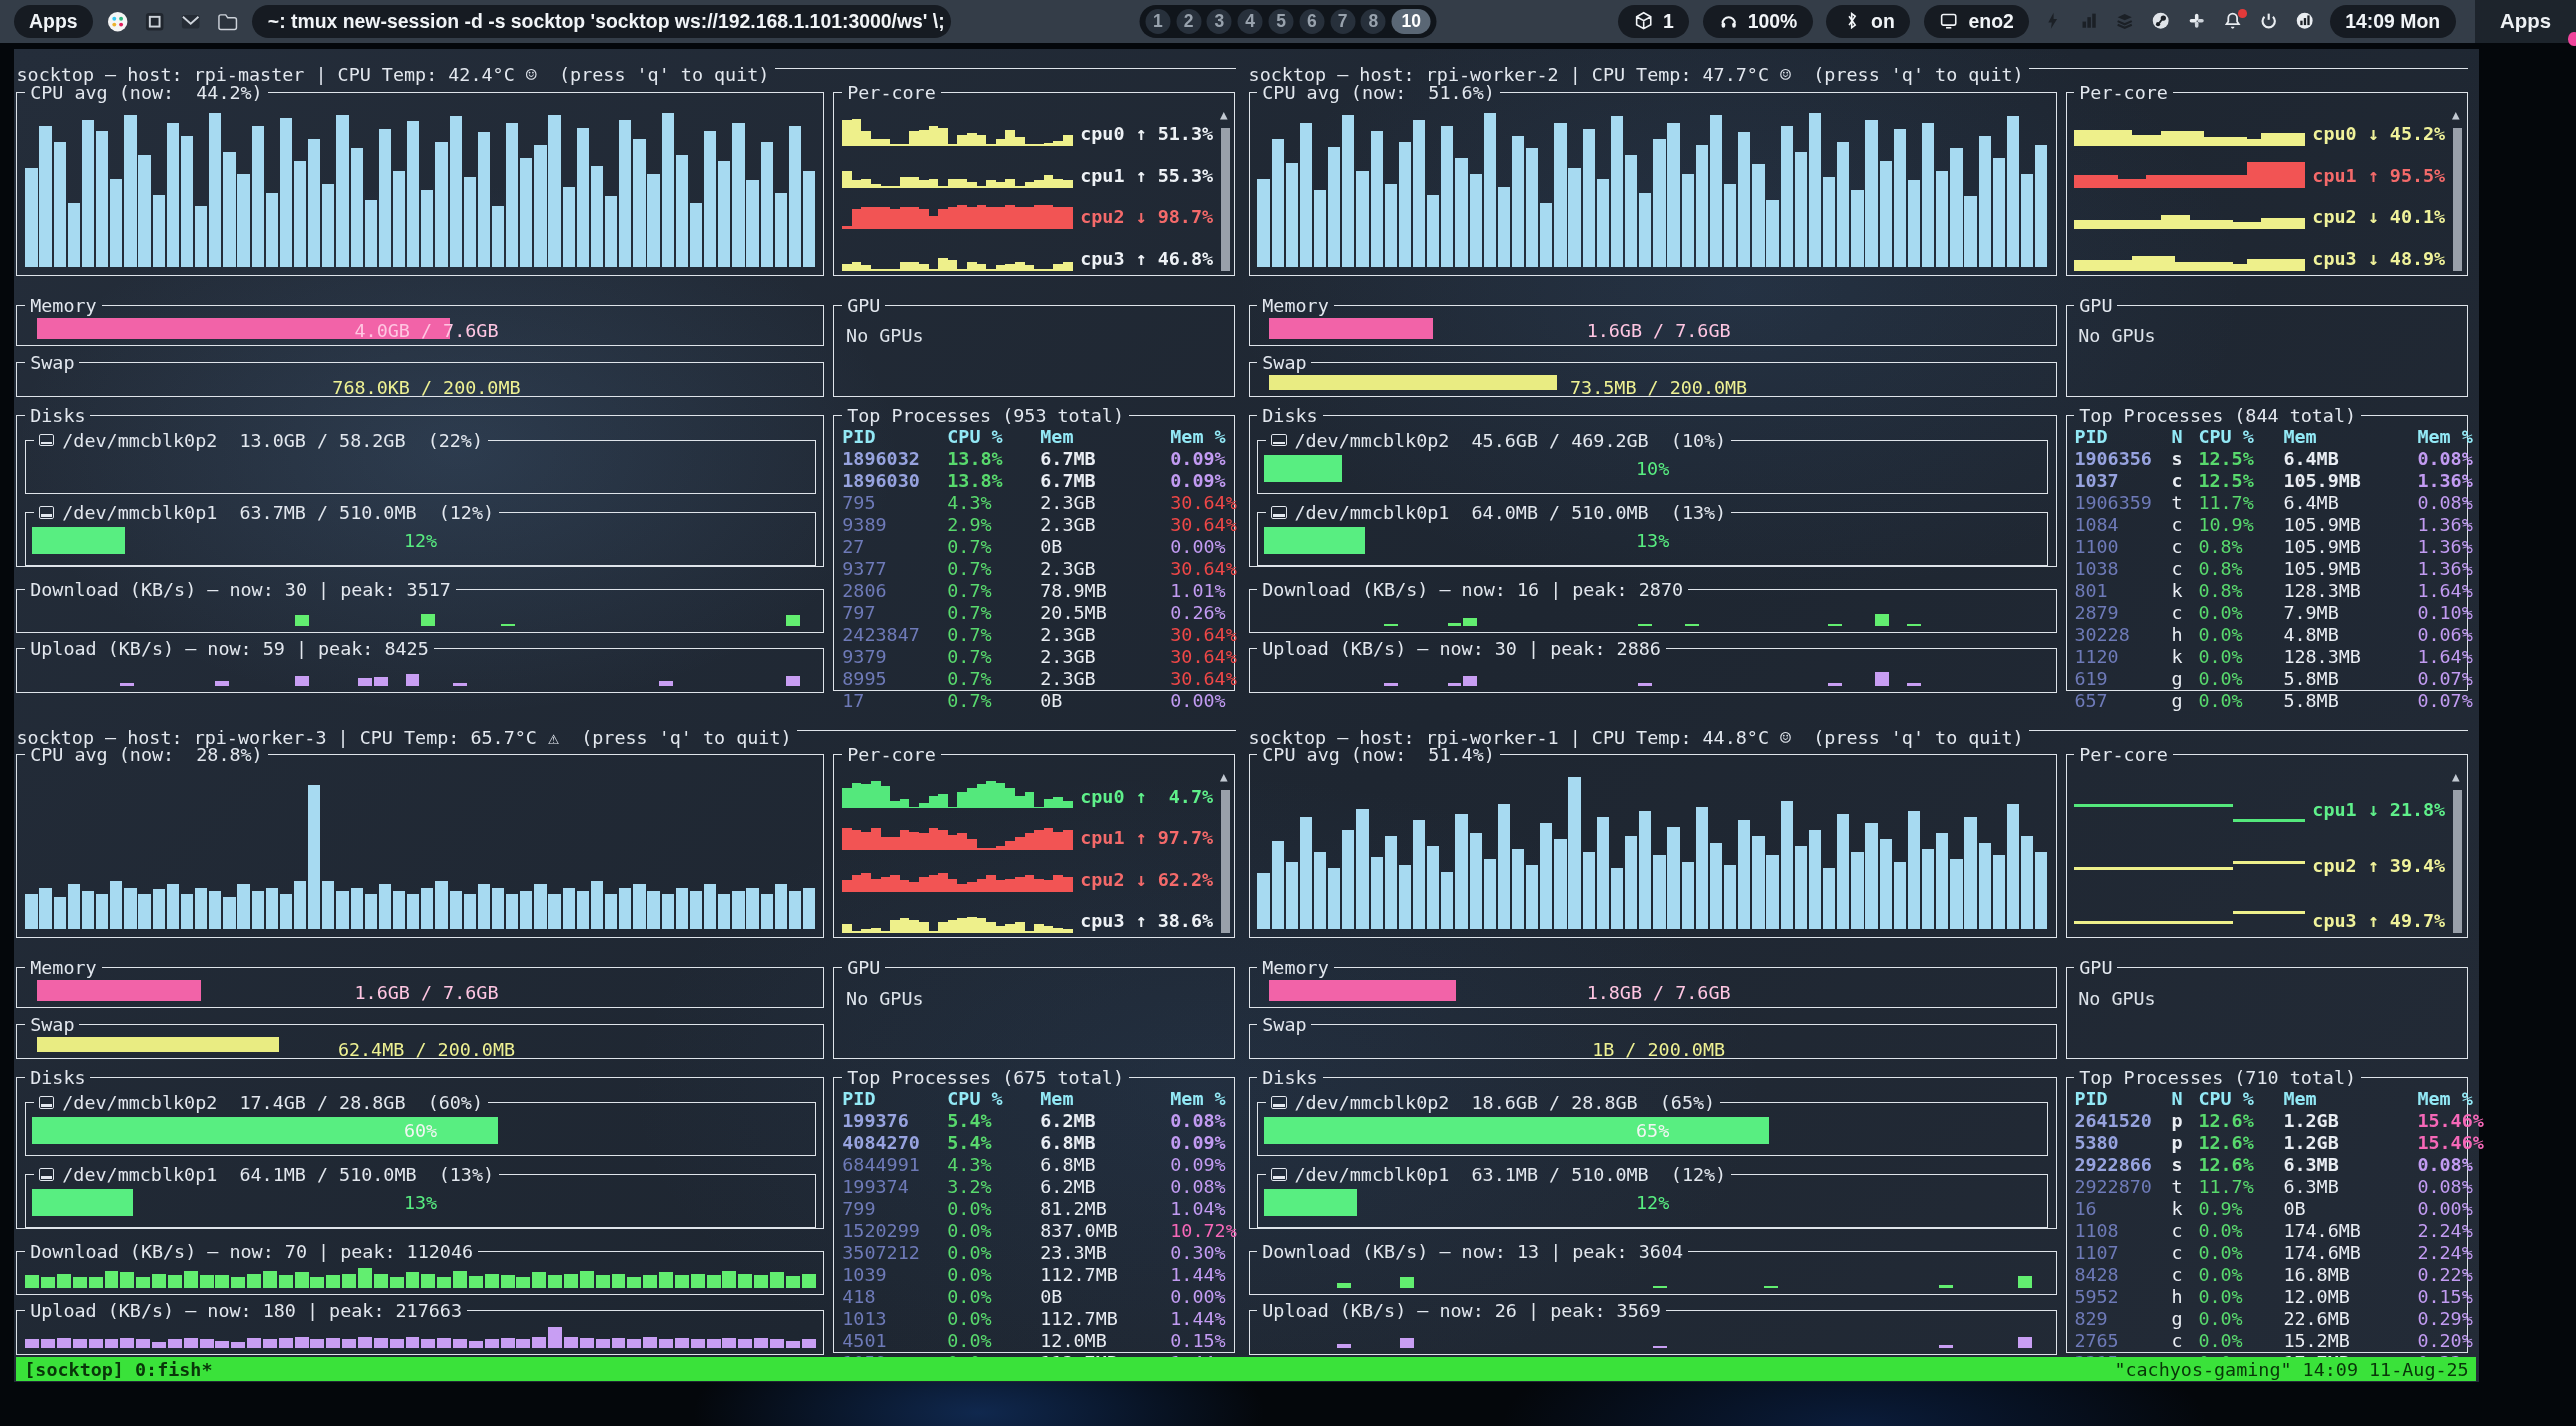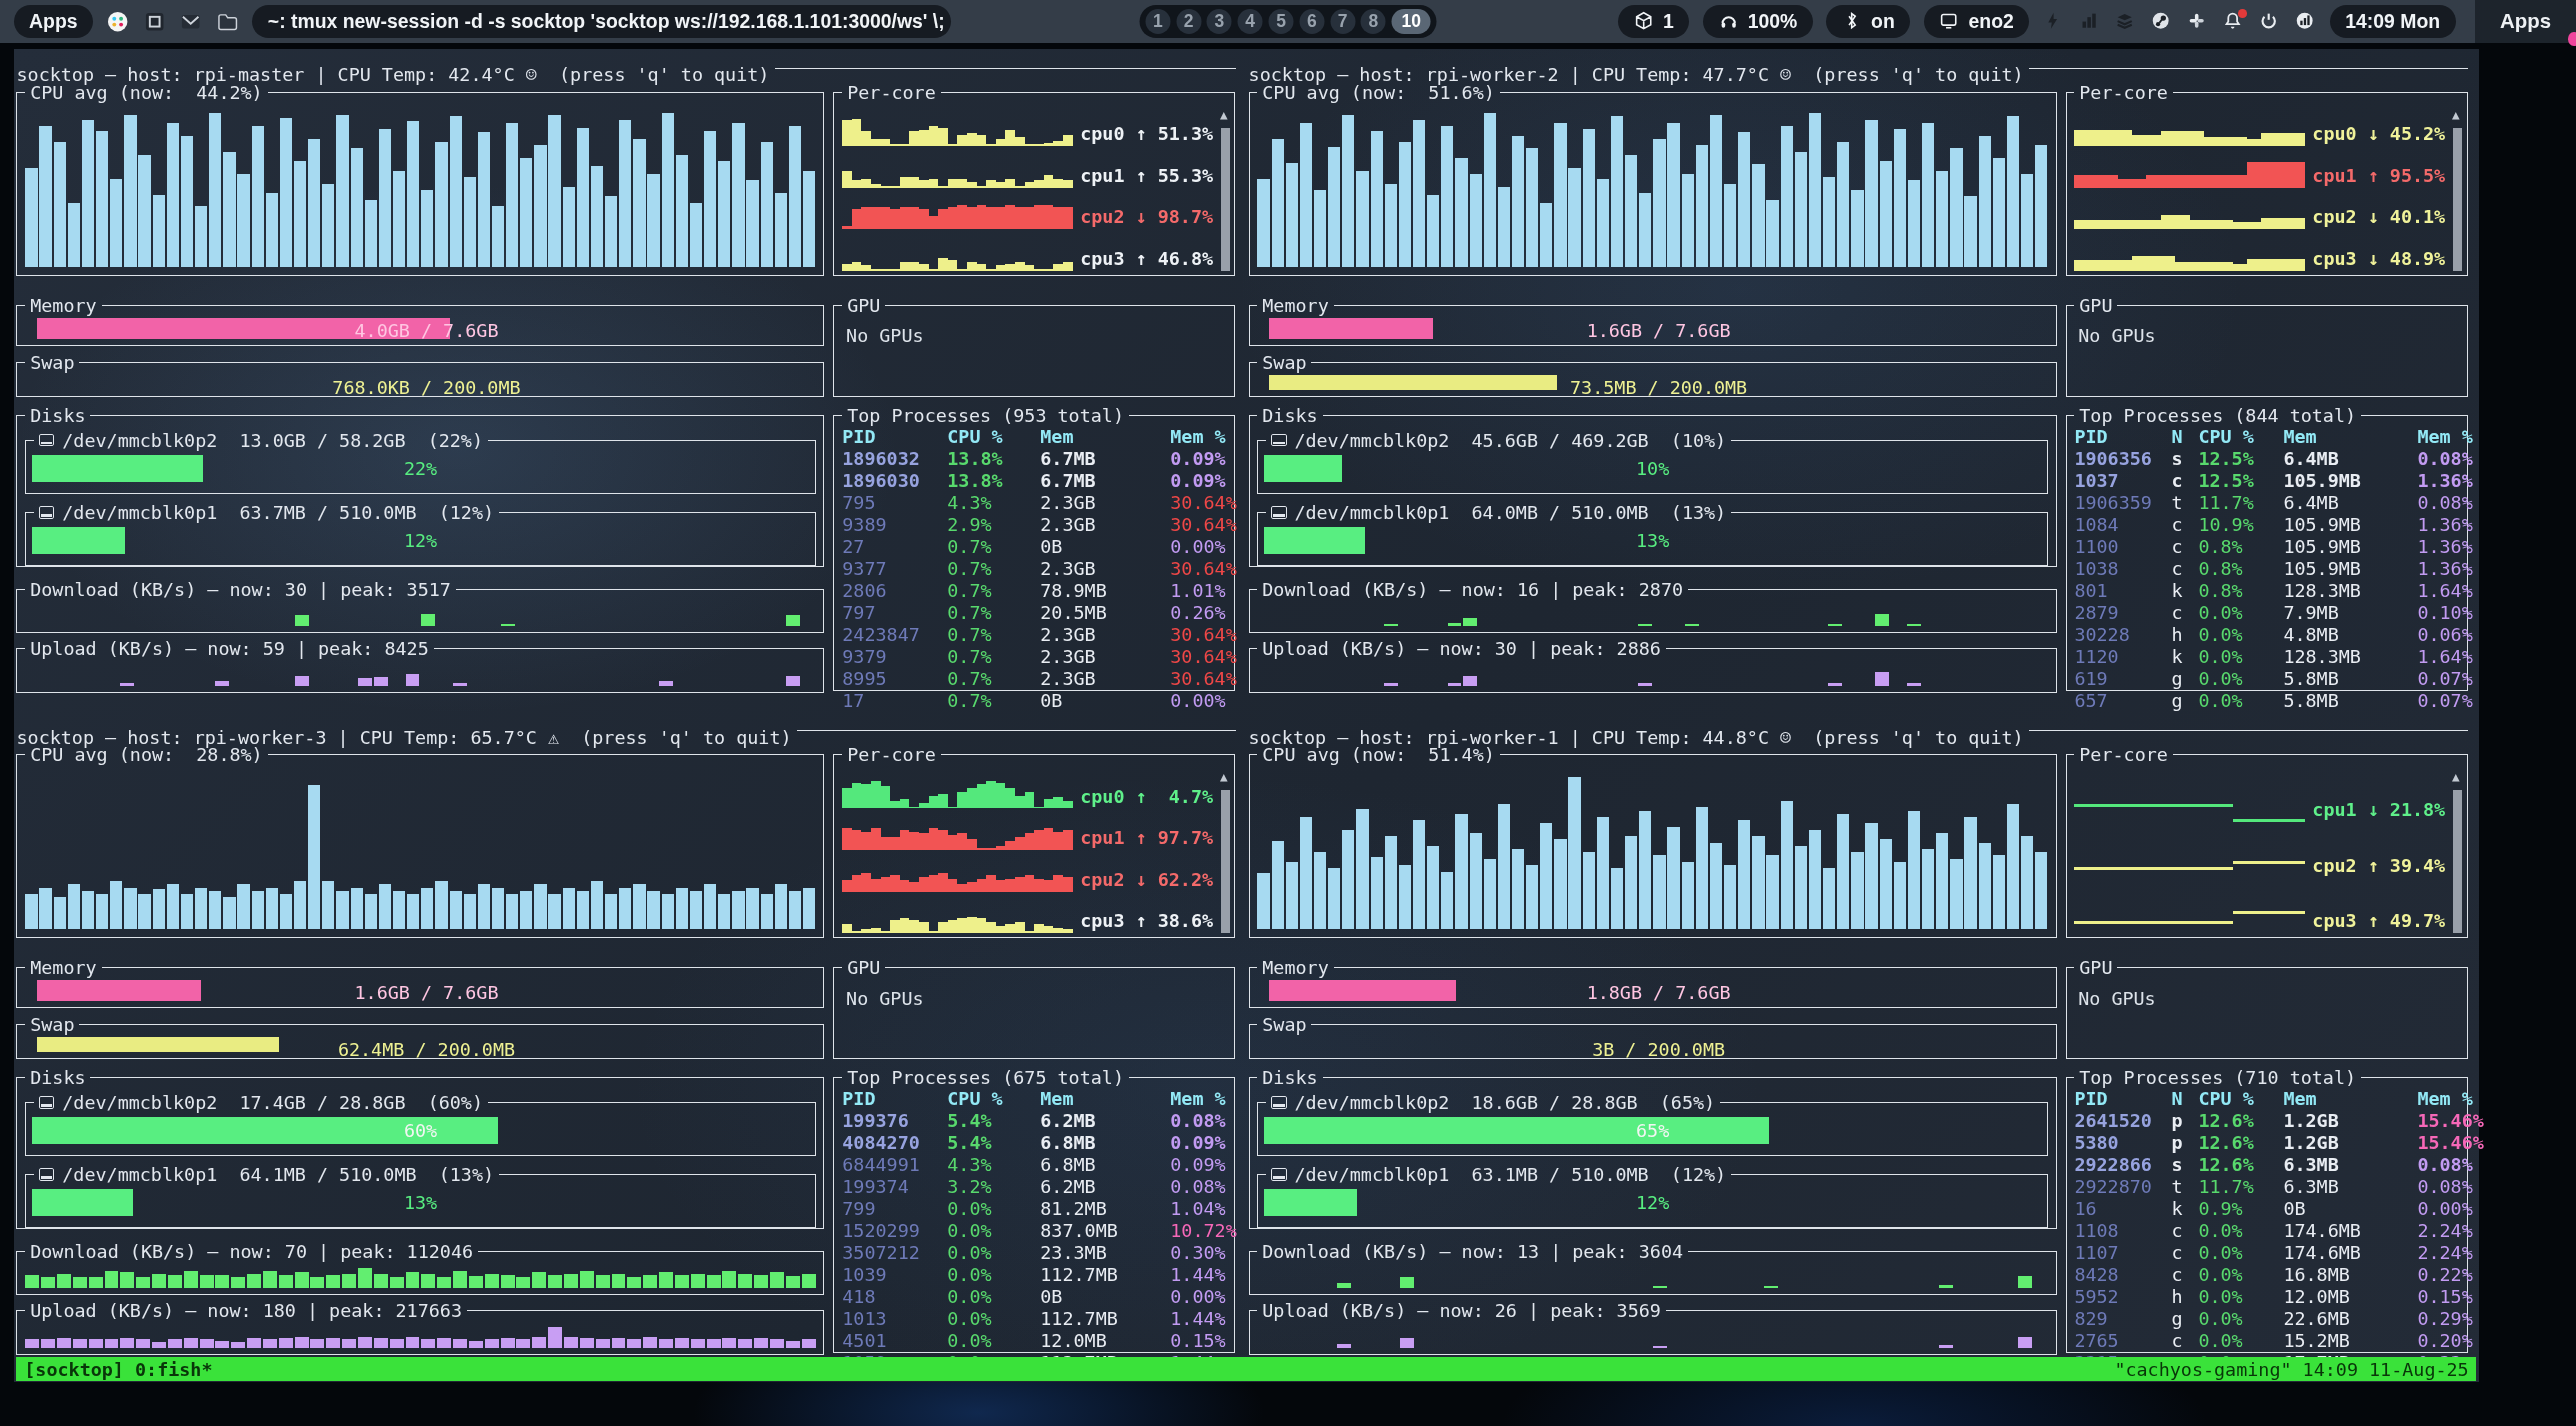--- a/index.html
+++ b/index.html
@@ -481,24 +481,20 @@
       <div class="meter">
         <div class="fill swap-fill" style="width: 0%;"></div>
         <span class="meter-text swap-text">768.0KB / 200.0MB</span>
       </div>
     </fieldset>
 
     <fieldset class="box disks-box">
       <legend>Disks</legend>
       <fieldset class="disk d0">
         <legend><span class="disk-ico"></span><span>/dev/mmcblk0p2  13.0GB / 58.2GB  (22%)</span></legend>
-        <div class="disk-bar">
-          <div class="disk-fill" style="width: 22%;"></div>
-          <span class="disk-pct">22%</span>
-        </div>
       </fieldset>
       <fieldset class="disk d1">
         <legend><span class="disk-ico"></span><span>/dev/mmcblk0p1  63.7MB / 510.0MB  (12%)</span></legend>
         <div class="disk-bar">
           <div class="disk-fill" style="width: 12%;"></div>
           <span class="disk-pct">12%</span>
         </div>
       </fieldset>
     </fieldset>
 
@@ -1483,21 +1479,21 @@
 
     <fieldset class="box gpu-box">
       <legend>GPU</legend>
       <div class="gpu-text">No GPUs</div>
     </fieldset>
 
     <fieldset class="box swap-box">
       <legend>Swap</legend>
       <div class="meter">
         <div class="fill swap-fill" style="width: 0%;"></div>
-        <span class="meter-text swap-text">3B / 200.0MB</span>
+        <span class="meter-text swap-text">1B / 200.0MB</span>
       </div>
     </fieldset>
 
     <fieldset class="box disks-box">
       <legend>Disks</legend>
       <fieldset class="disk d0">
         <legend><span class="disk-ico"></span><span>/dev/mmcblk0p2  18.6GB / 28.8GB  (65%)</span></legend>
         <div class="disk-bar">
           <div class="disk-fill" style="width: 65%;"></div>
           <span class="disk-pct white">65%</span>

